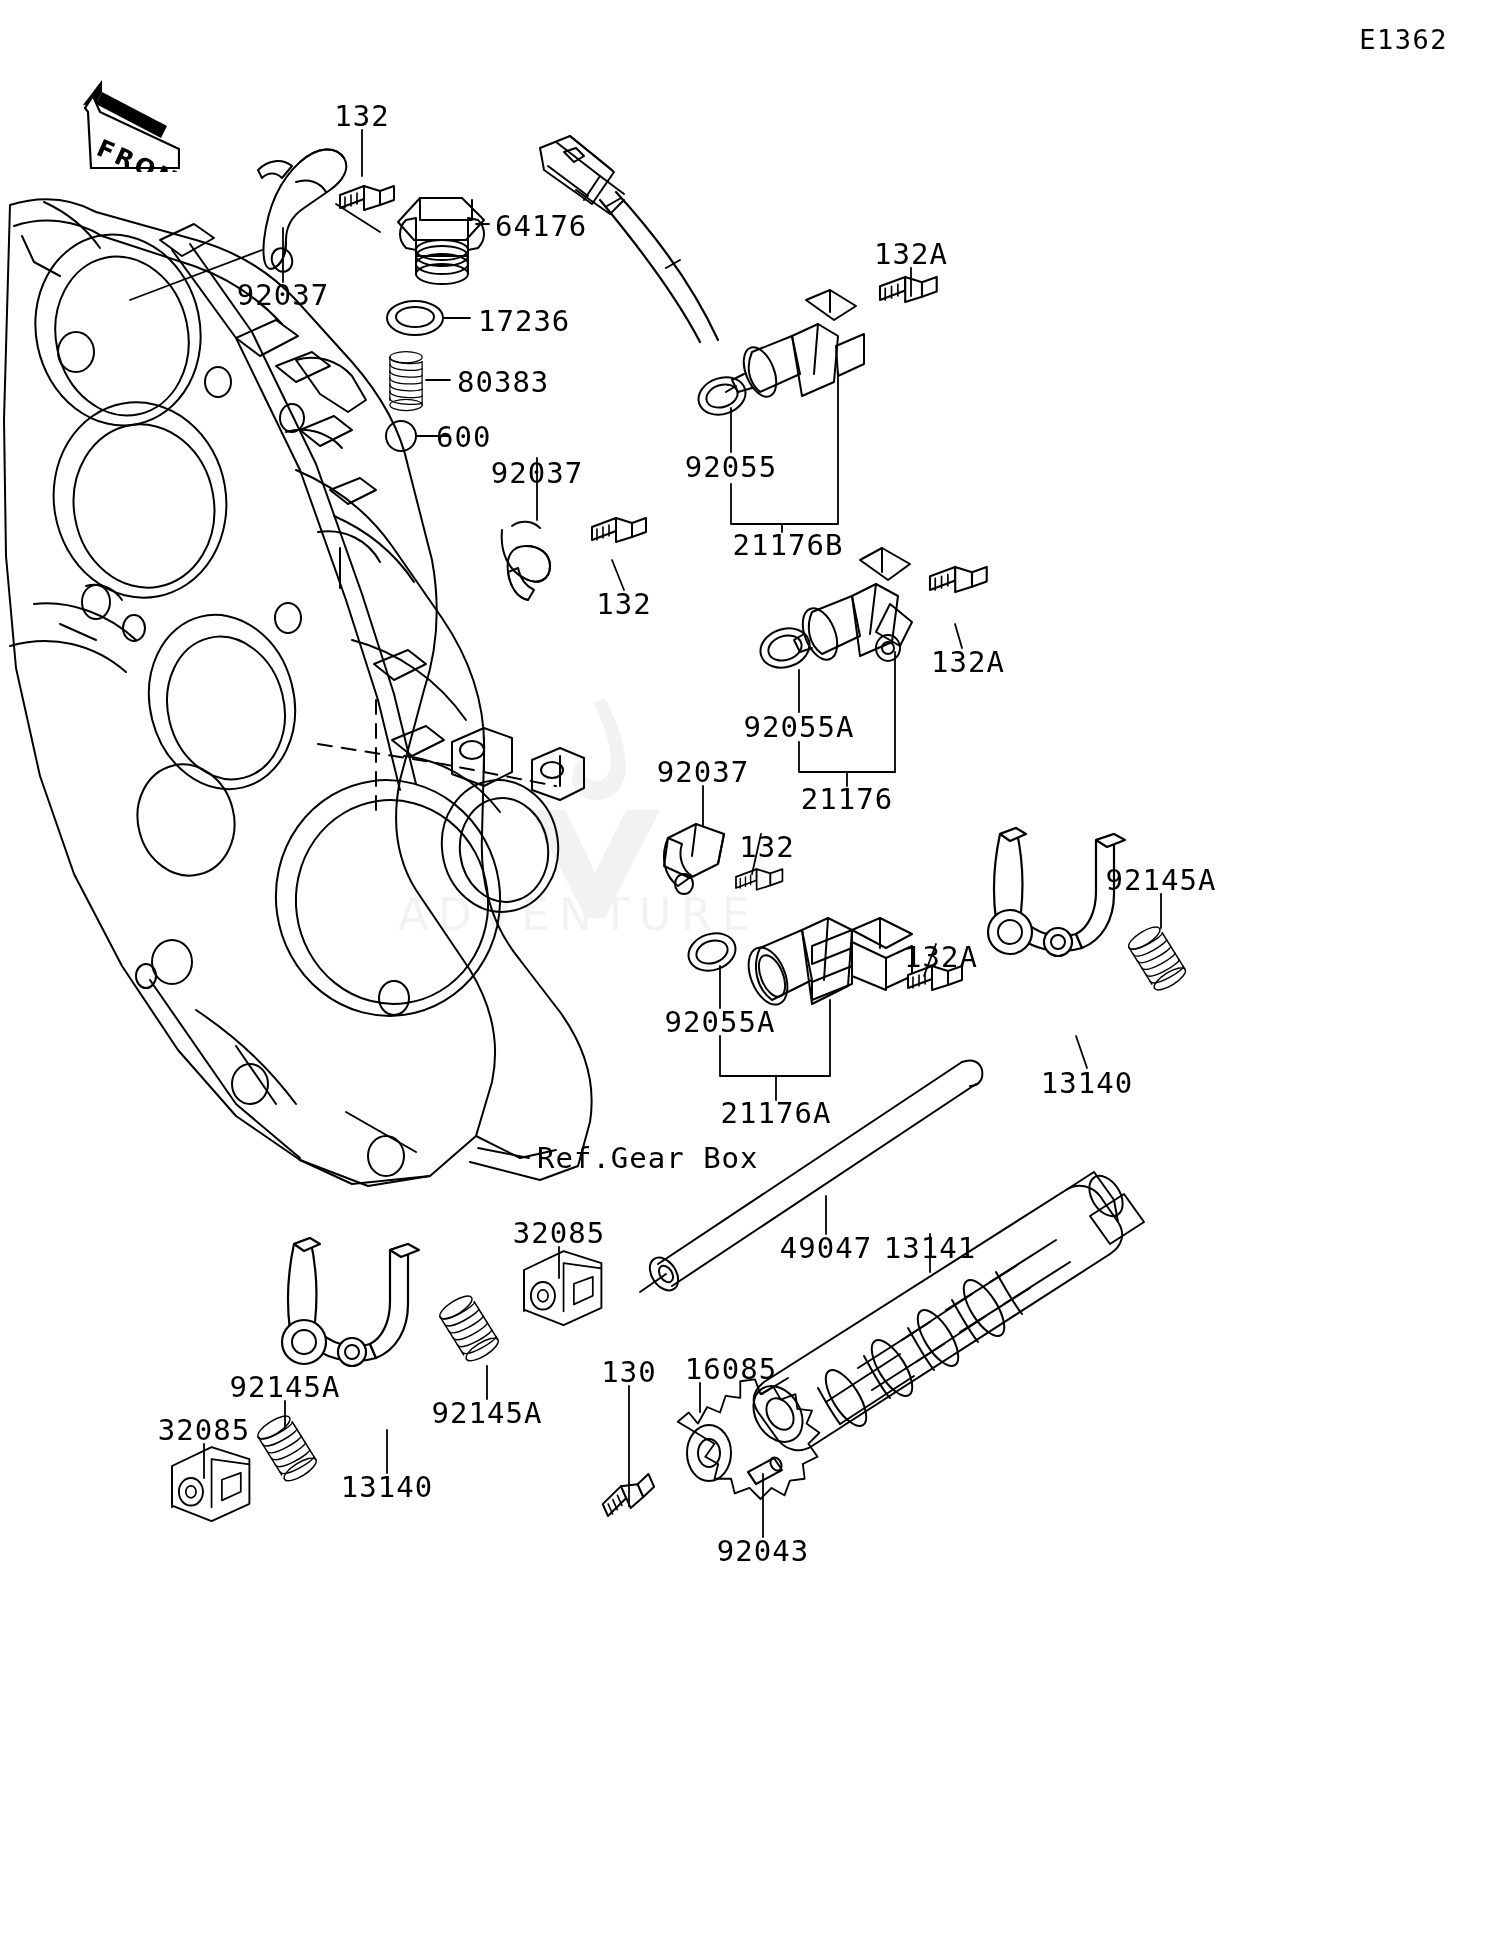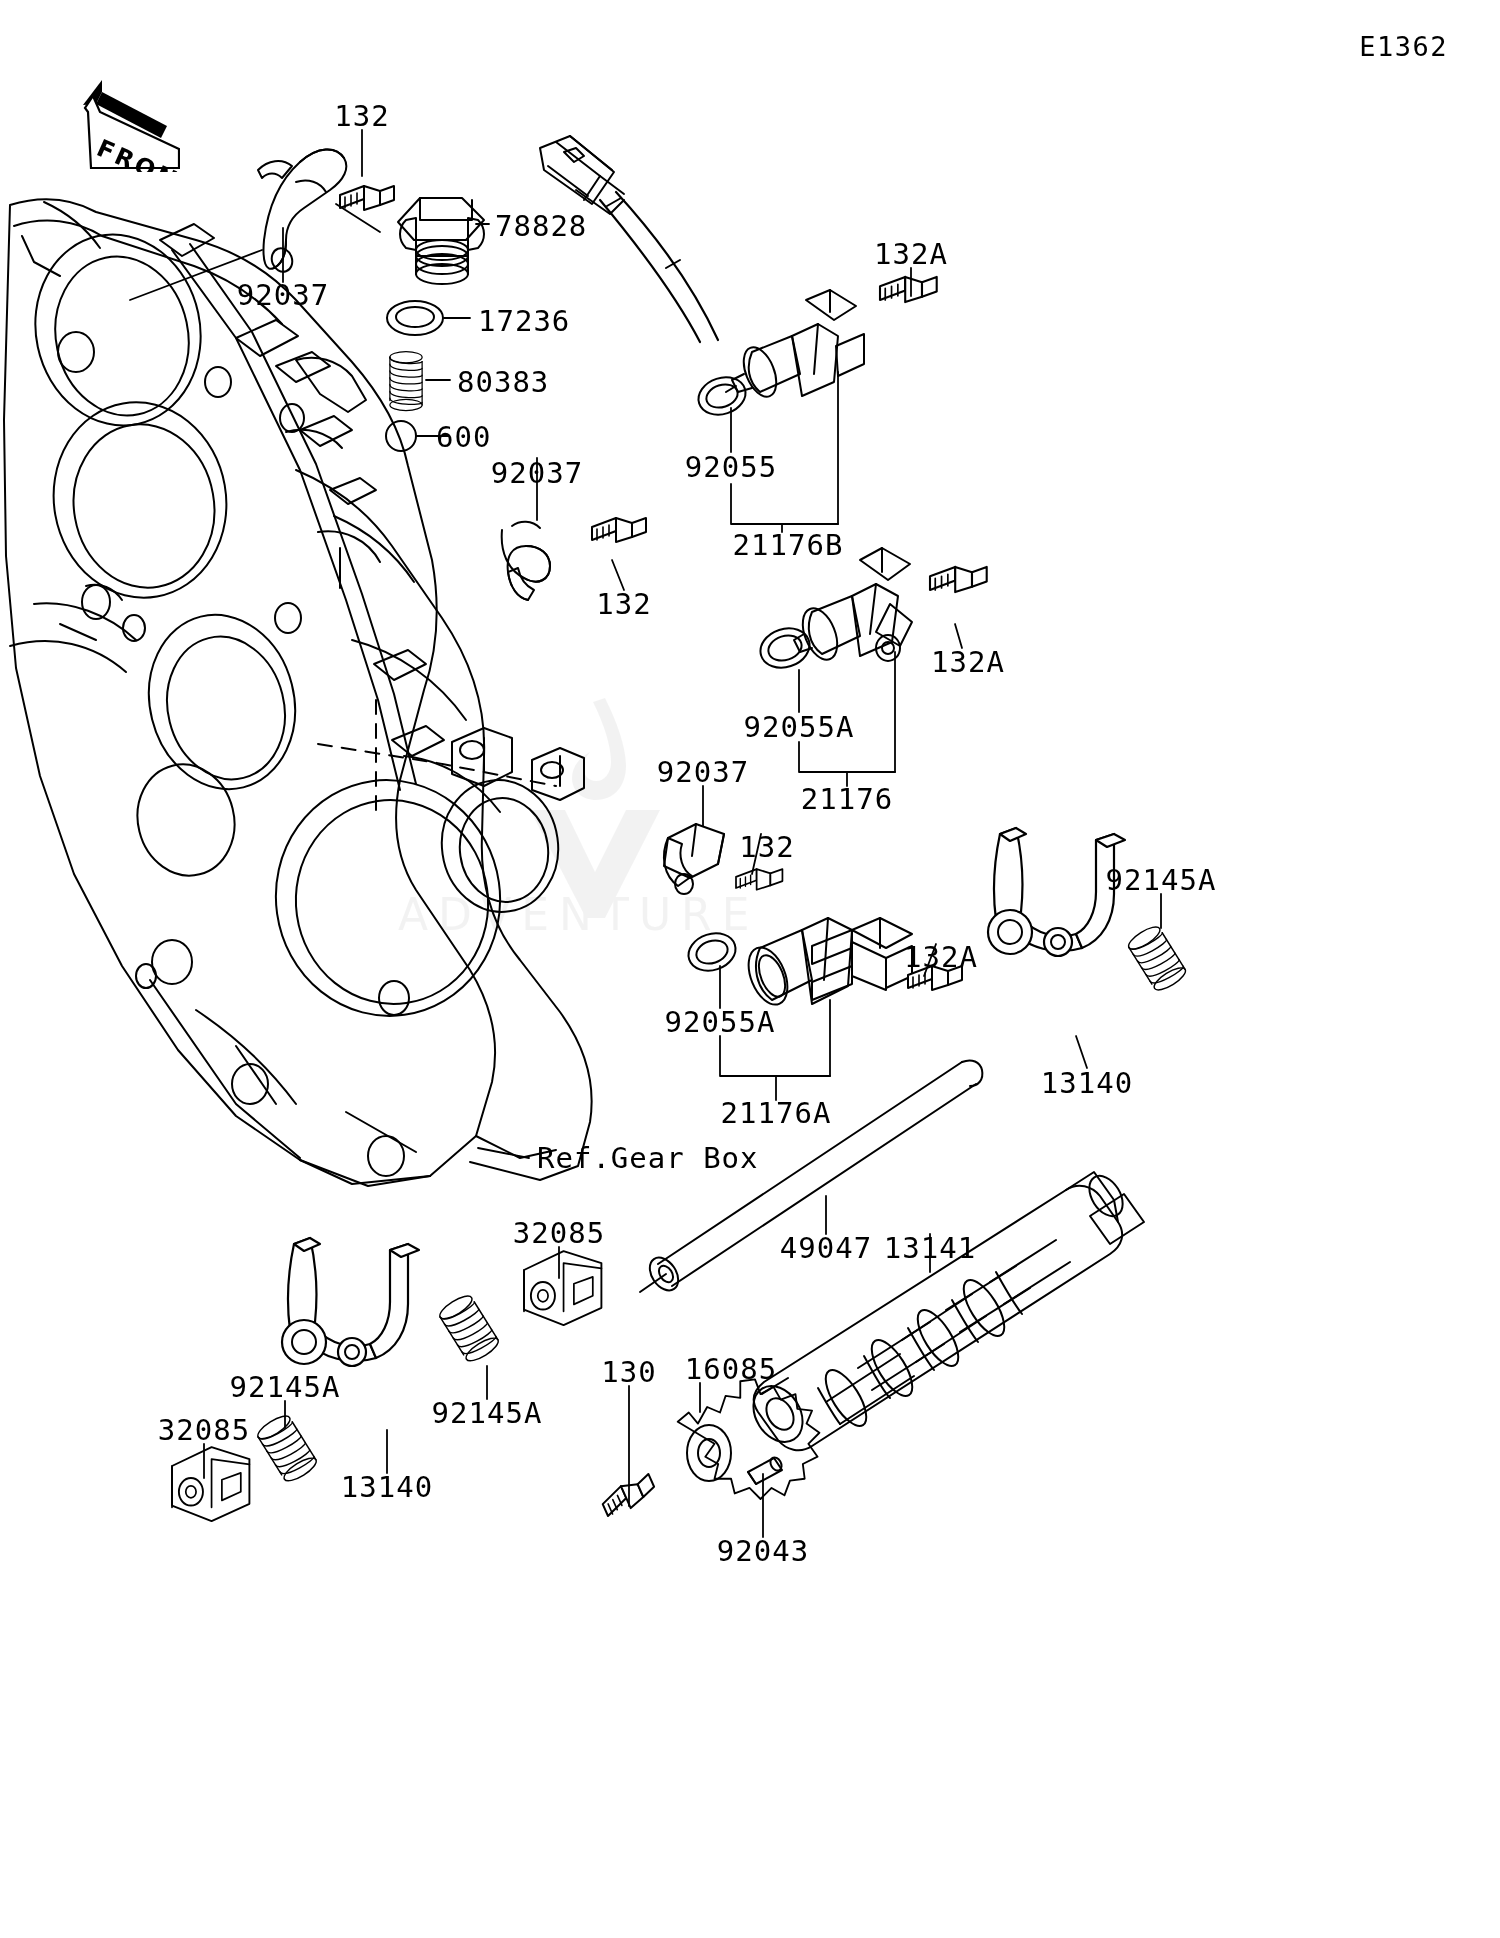--- a/index.html
+++ b/index.html
@@ -32,21 +32,21 @@
     font-size: 29px;
     letter-spacing: 1px;
     color: #000;
     white-space: nowrap;
     line-height: 1;
   }
   .lbl.ctr { transform: translateX(-50%); }
   #diagram-code {
     position: absolute;
     right: 52px;
-    top: 33px;
+    top: 26px;
     font-size: 27px;
     letter-spacing: 1.5px;
   }
   #footer-credit {
     position: absolute;
     left: 0;
     right: 0;
     bottom: 16px;
     text-align: center;
     font-family: "DejaVu Sans", "Liberation Sans", sans-serif;
@@ -568,21 +568,21 @@
 
         <path d="M387,1473 L387,1430"></path>
 
         <path d="M529,1158 L478,1148"></path>
       </g>
     </g>
   </svg>
 
   <div class="lbl ctr" style="left:362px; top:102px;">132</div>
   <div class="lbl ctr" style="left:283px; top:281px;">92037</div>
-  <div class="lbl" style="left:495px; top:212px;">78828</div>
+  <div class="lbl" style="left:495px; top:212px;">64176</div>
   <div class="lbl" style="left:478px; top:307px;">17236</div>
   <div class="lbl" style="left:457px; top:368px;">80383</div>
   <div class="lbl" style="left:436px; top:423px;">600</div>
   <div class="lbl ctr" style="left:911px; top:240px;">132A</div>
   <div class="lbl ctr" style="left:731px; top:453px;">92055</div>
   <div class="lbl ctr" style="left:788px; top:531px;">21176B</div>
   <div class="lbl ctr" style="left:537px; top:459px;">92037</div>
   <div class="lbl ctr" style="left:624px; top:590px;">132</div>
   <div class="lbl ctr" style="left:968px; top:648px;">132A</div>
   <div class="lbl ctr" style="left:799px; top:713px;">92055A</div>

